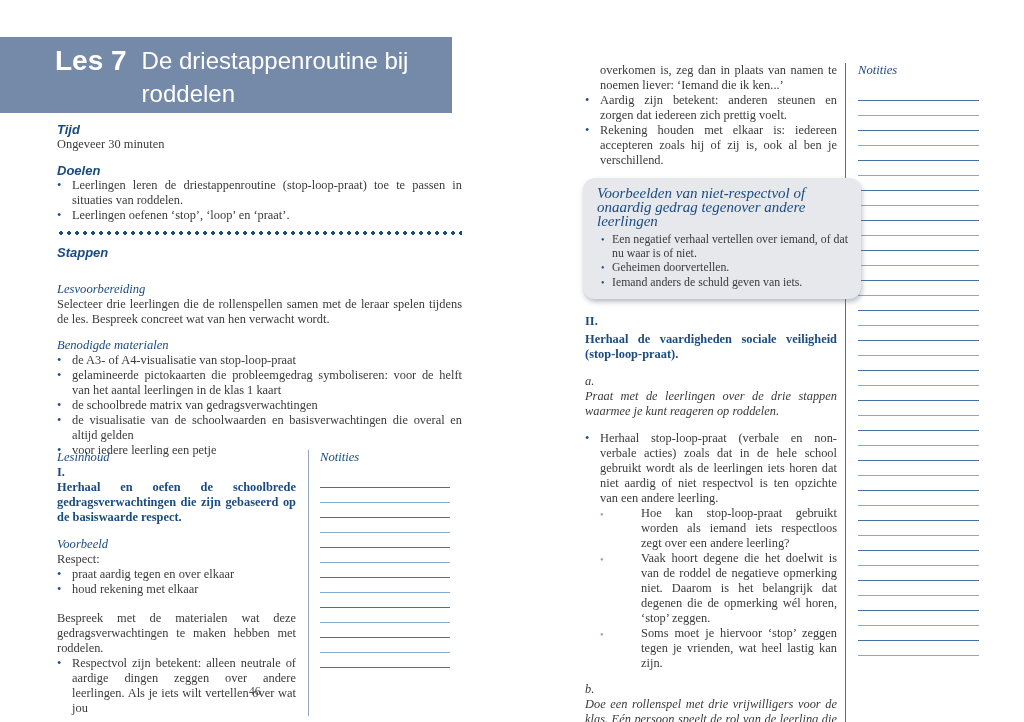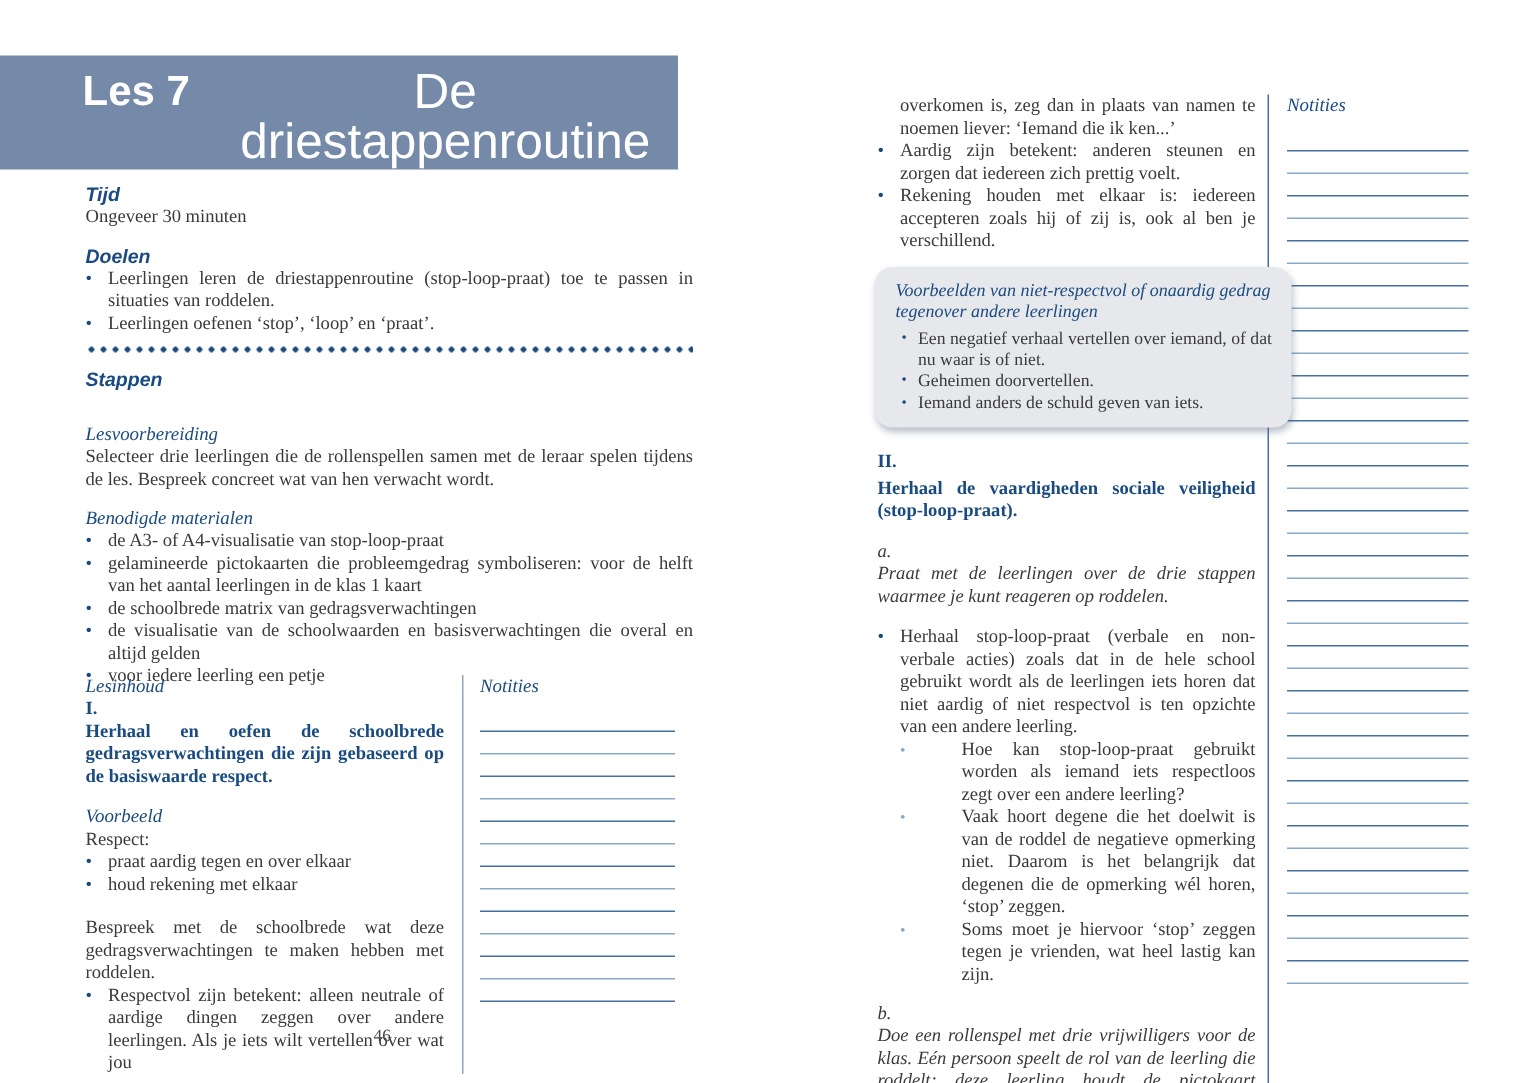--- a/index.html
+++ b/index.html
@@ -11,21 +11,21 @@
   .sheet{position:relative;width:1024px;height:722px;background:#fff;overflow:hidden;
          font-family:"Liberation Serif",serif;font-size:12.4px;line-height:15px;color:var(--body-text);}
   .page{position:absolute;top:0;height:506px;width:512px;}
   .page.left{left:0;} .page.right{left:524px;}
 
   
   .header-box{position:absolute;left:0;top:37px;width:452px;height:76px;background:var(--header-bg);
               color:#fff;font-family:"Liberation Sans",sans-serif;display:flex;align-items:flex-start;
               padding:7px 0 0 55px;}
   .lesson-no{font-size:28px;font-weight:bold;line-height:33px;margin-right:15px;white-space:nowrap;}
-  .lesson-title{font-size:33px;font-weight:normal;line-height:33px;width:312px;text-align:center;}
+  .lesson-title{font-size:24px;font-weight:normal;line-height:33px;width:312px;}
 
   
   .h-sans{font-family:"Liberation Sans",sans-serif;font-weight:bold;font-style:italic;
           color:var(--accent);font-size:13px;line-height:15px;margin:0;}
   .h-it{font-style:italic;color:var(--accent);font-weight:normal;font-size:12.6px;line-height:15px;margin:0;}
   .h-bold{font-weight:bold;color:var(--accent);}
 
   .just{text-align:justify;}
   p{margin:0;}
   .mt2{margin-top:2px;} .mt11{margin-top:11px;} .mt12{margin-top:12px;}
@@ -67,21 +67,21 @@
   
   .col-notes .h-it{margin-bottom:8px;}
   .rule{height:15px;border-bottom:1.2px solid var(--rule-dark);}
   .rule:nth-child(even){border-bottom-color:var(--rule-light);}
 
   
   .callout{position:relative;z-index:2;width:278px;background:var(--callout-bg);border-radius:12px;
            padding:8px 13px 9px 14px;margin:10px 0 15px -2px;font-size:11.8px;line-height:14px;
            box-shadow:1px 3px 5px rgba(100,110,130,0.45);}
   .callout h5{margin:0 0 4px 0;font-weight:normal;font-style:italic;color:var(--accent);
-              font-size:12px;line-height:14px;}
+              font-size:15px;line-height:14px;}
   .callout .bullet{text-align:justify;}
   .callout .bullet .dot{flex:0 0 11px;margin-left:4px;font-size:10px;padding-top:1px;}
 
   .pageno{position:absolute;top:684px;font-size:11.5px;color:#444;}
   .pageno.p46{left:249px;}
 </style>
 </head>
 <body>
 
 <div class="sheet">
@@ -153,21 +153,21 @@
         <div class="blist">
             <div class="bullet">
             <span class="dot"></span>
             <span class="btx">praat aardig tegen en over elkaar</span>
           </div>
             <div class="bullet">
             <span class="dot"></span>
             <span class="btx">houd rekening met elkaar</span>
           </div>
           </div>
-        <p class="just mt14">Bespreek met de schoolbrede wat deze gedragsverwachtingen te maken hebben met roddelen.</p>
+        <p class="just mt14">Bespreek met de materialen wat deze gedragsverwachtingen te maken hebben met roddelen.</p>
         <div class="bullet">
           <span class="dot"></span>
           <span class="btx">Respectvol zijn betekent: alleen neutrale of aardige dingen zeggen over andere leerlingen. Als je iets wilt vertellen over wat jou</span>
         </div>
       </div>
       <div class="col-notes">
         <h4 class="h-it">Notities</h4>
         <div class="rules">
             <div class="rule"></div>
             <div class="rule"></div>

